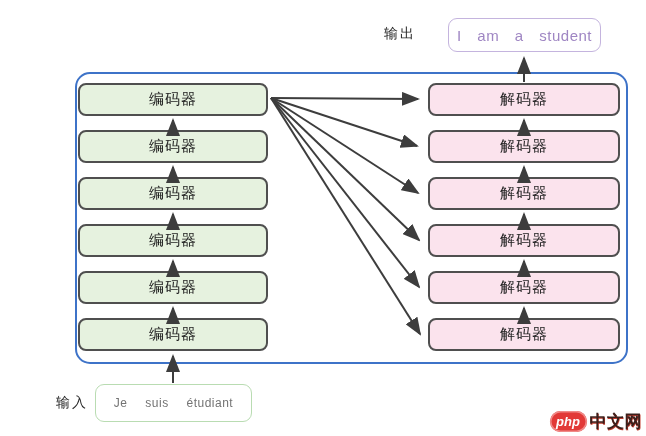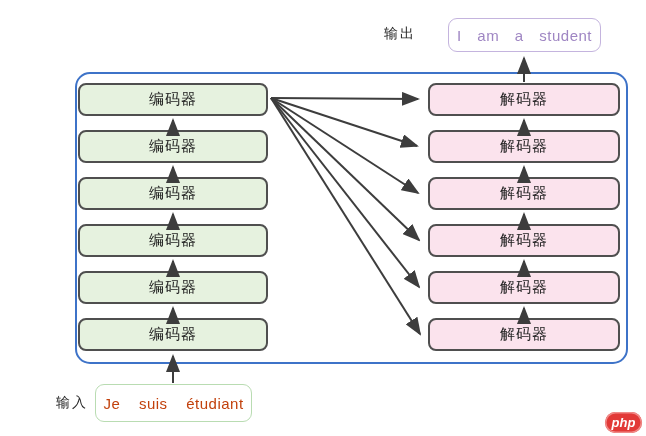--- a/index.html
+++ b/index.html
@@ -59,22 +59,22 @@
     left: 448px; top: 18px; width: 153px; height: 34px;
     border: 1.5px solid #c4b4de;
     color: #9f86c3;
     font-size: 15px;
     word-spacing: 11px;
     letter-spacing: 0.5px;
   }
   .input-box {
     left: 95px; top: 384px; width: 157px; height: 38px;
     border: 1.5px solid #b9dcb2;
-    color: #c2410c;
-    font-size: 15px;
+    color: #737373;
+    font-size: 12px;
     word-spacing: 14px;
     letter-spacing: 0.5px;
   }
   
   .side-label {
     position: absolute;
     font-size: 14px;
     color: #262626;
     letter-spacing: 2px;
     z-index: 2;
@@ -202,15 +202,16 @@
       <line x1="271" y1="98" x2="417" y2="146" marker-end="url(#ah)"></line>
       <line x1="271" y1="98" x2="418" y2="193" marker-end="url(#ah)"></line>
       <line x1="271" y1="98" x2="419" y2="240" marker-end="url(#ah)"></line>
       <line x1="271" y1="98" x2="419" y2="287" marker-end="url(#ah)"></line>
       <line x1="271" y1="98" x2="420" y2="334" marker-end="url(#ah)"></line>
     </g>
   </svg>
 
   <div class="watermark">
     <span class="wm-badge">php</span>
+    <span class="wm-name">中文网</span>
   </div>
 
 </div>
 
 </body></html>

